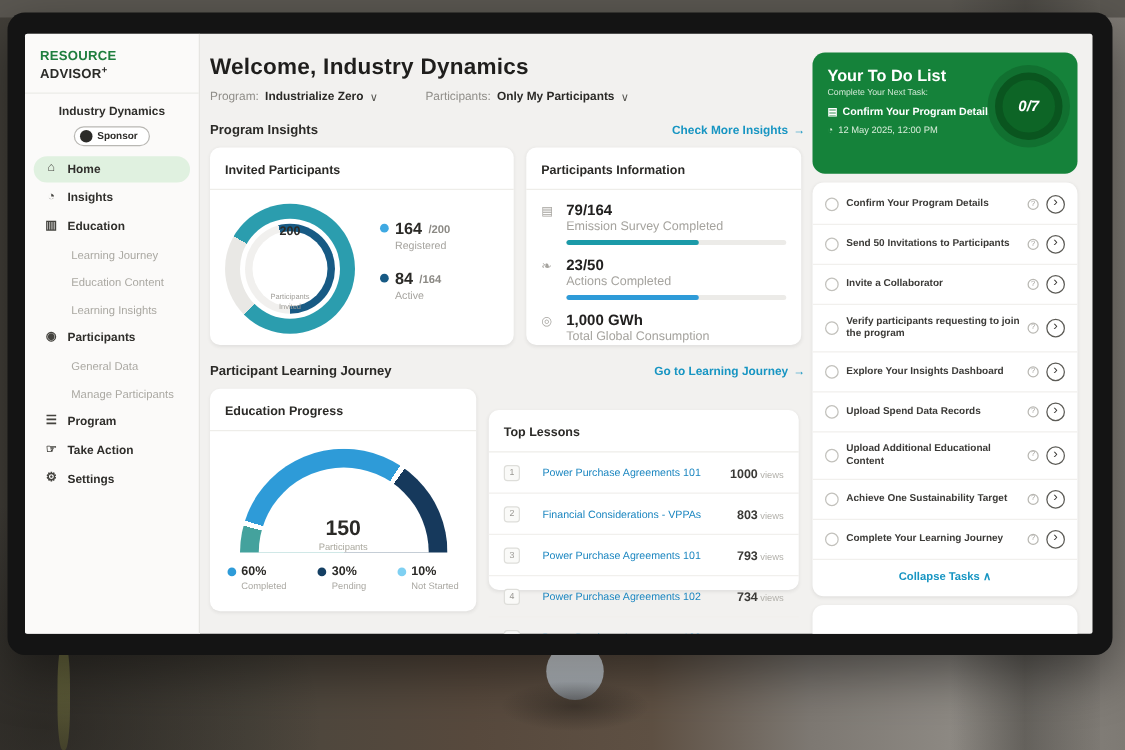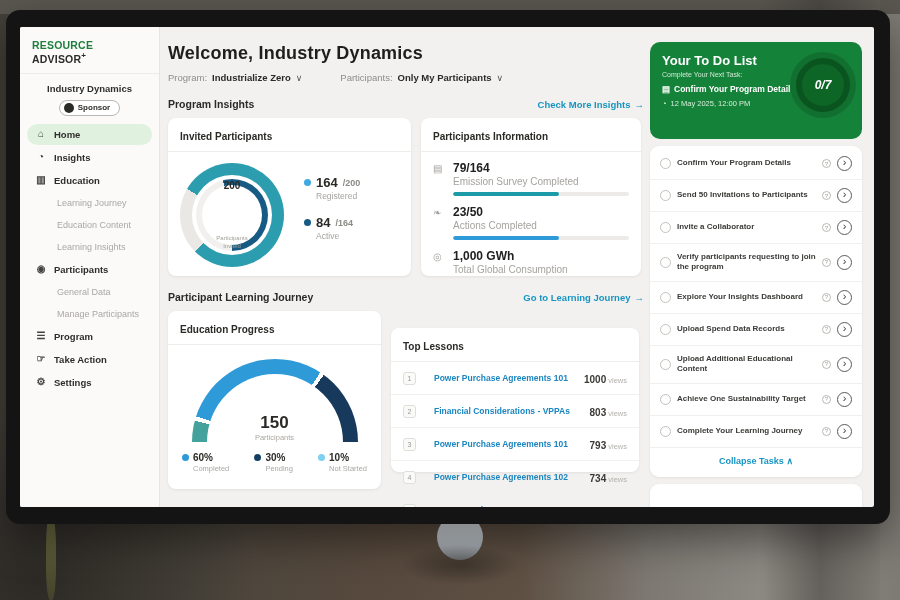--- a/index.html
+++ b/index.html
@@ -101,21 +101,21 @@
   .g-legend { display:flex; justify-content:space-between; padding:10px 14px 0; }
   .gl-top { display:flex; align-items:center; gap:4px; }
   .gl-dot { width:7px; height:7px; border-radius:50%; }
   .gl-pct { font-size:10px; font-weight:bold; color:#2b2a27; }
   .gl-lab { font-size:7.5px; color:#aba9a3; margin-left:11px; margin-top:1px; }
 
   
   .card-lessons { width:248px; height:144px; }
   .lesson-row { display:flex; align-items:center; gap:8px; padding:7px 12px; border-bottom:1px solid #f1f0ed; }
   .rank { width:13px; height:13px; flex:0 0 auto; border:1px solid #dededa; border-radius:3px; background:#fafaf8; color:#9a9893; font-size:7px; display:flex; align-items:center; justify-content:center; }
-  .l-title { flex:1; font-size:8.5px; font-weight:bold; color:#1b86c0; cursor:pointer;padding-left:10px; }
+  .l-title { flex:1; font-size:8.5px; font-weight:normal; color:#1b86c0; cursor:pointer;padding-left:10px; }
   .l-views { font-size:10px; font-weight:bold; color:#3a3936; }
   .l-suffix { font-size:7.5px; color:#b3b1ab; margin-left:2px; }
 
   
   .rightcol { position:absolute; left:630px; top:15px; width:212px; }
   .todo-card { position:relative; background:#15823a; border-radius:10px; height:97px; padding:11px 12px; color:#fff; }
   .todo-title { font-size:13px; font-weight:bold; }
   .todo-sub { font-size:7px; color:#cfe8d4; margin-top:3px; }
   .todo-next { font-size:8.5px; font-weight:bold; margin-top:6px; display:flex; gap:4px; align-items:center; }
   .todo-time { font-size:7.5px; color:#d8edda; margin-top:5px; display:flex; gap:4px; align-items:center; }

